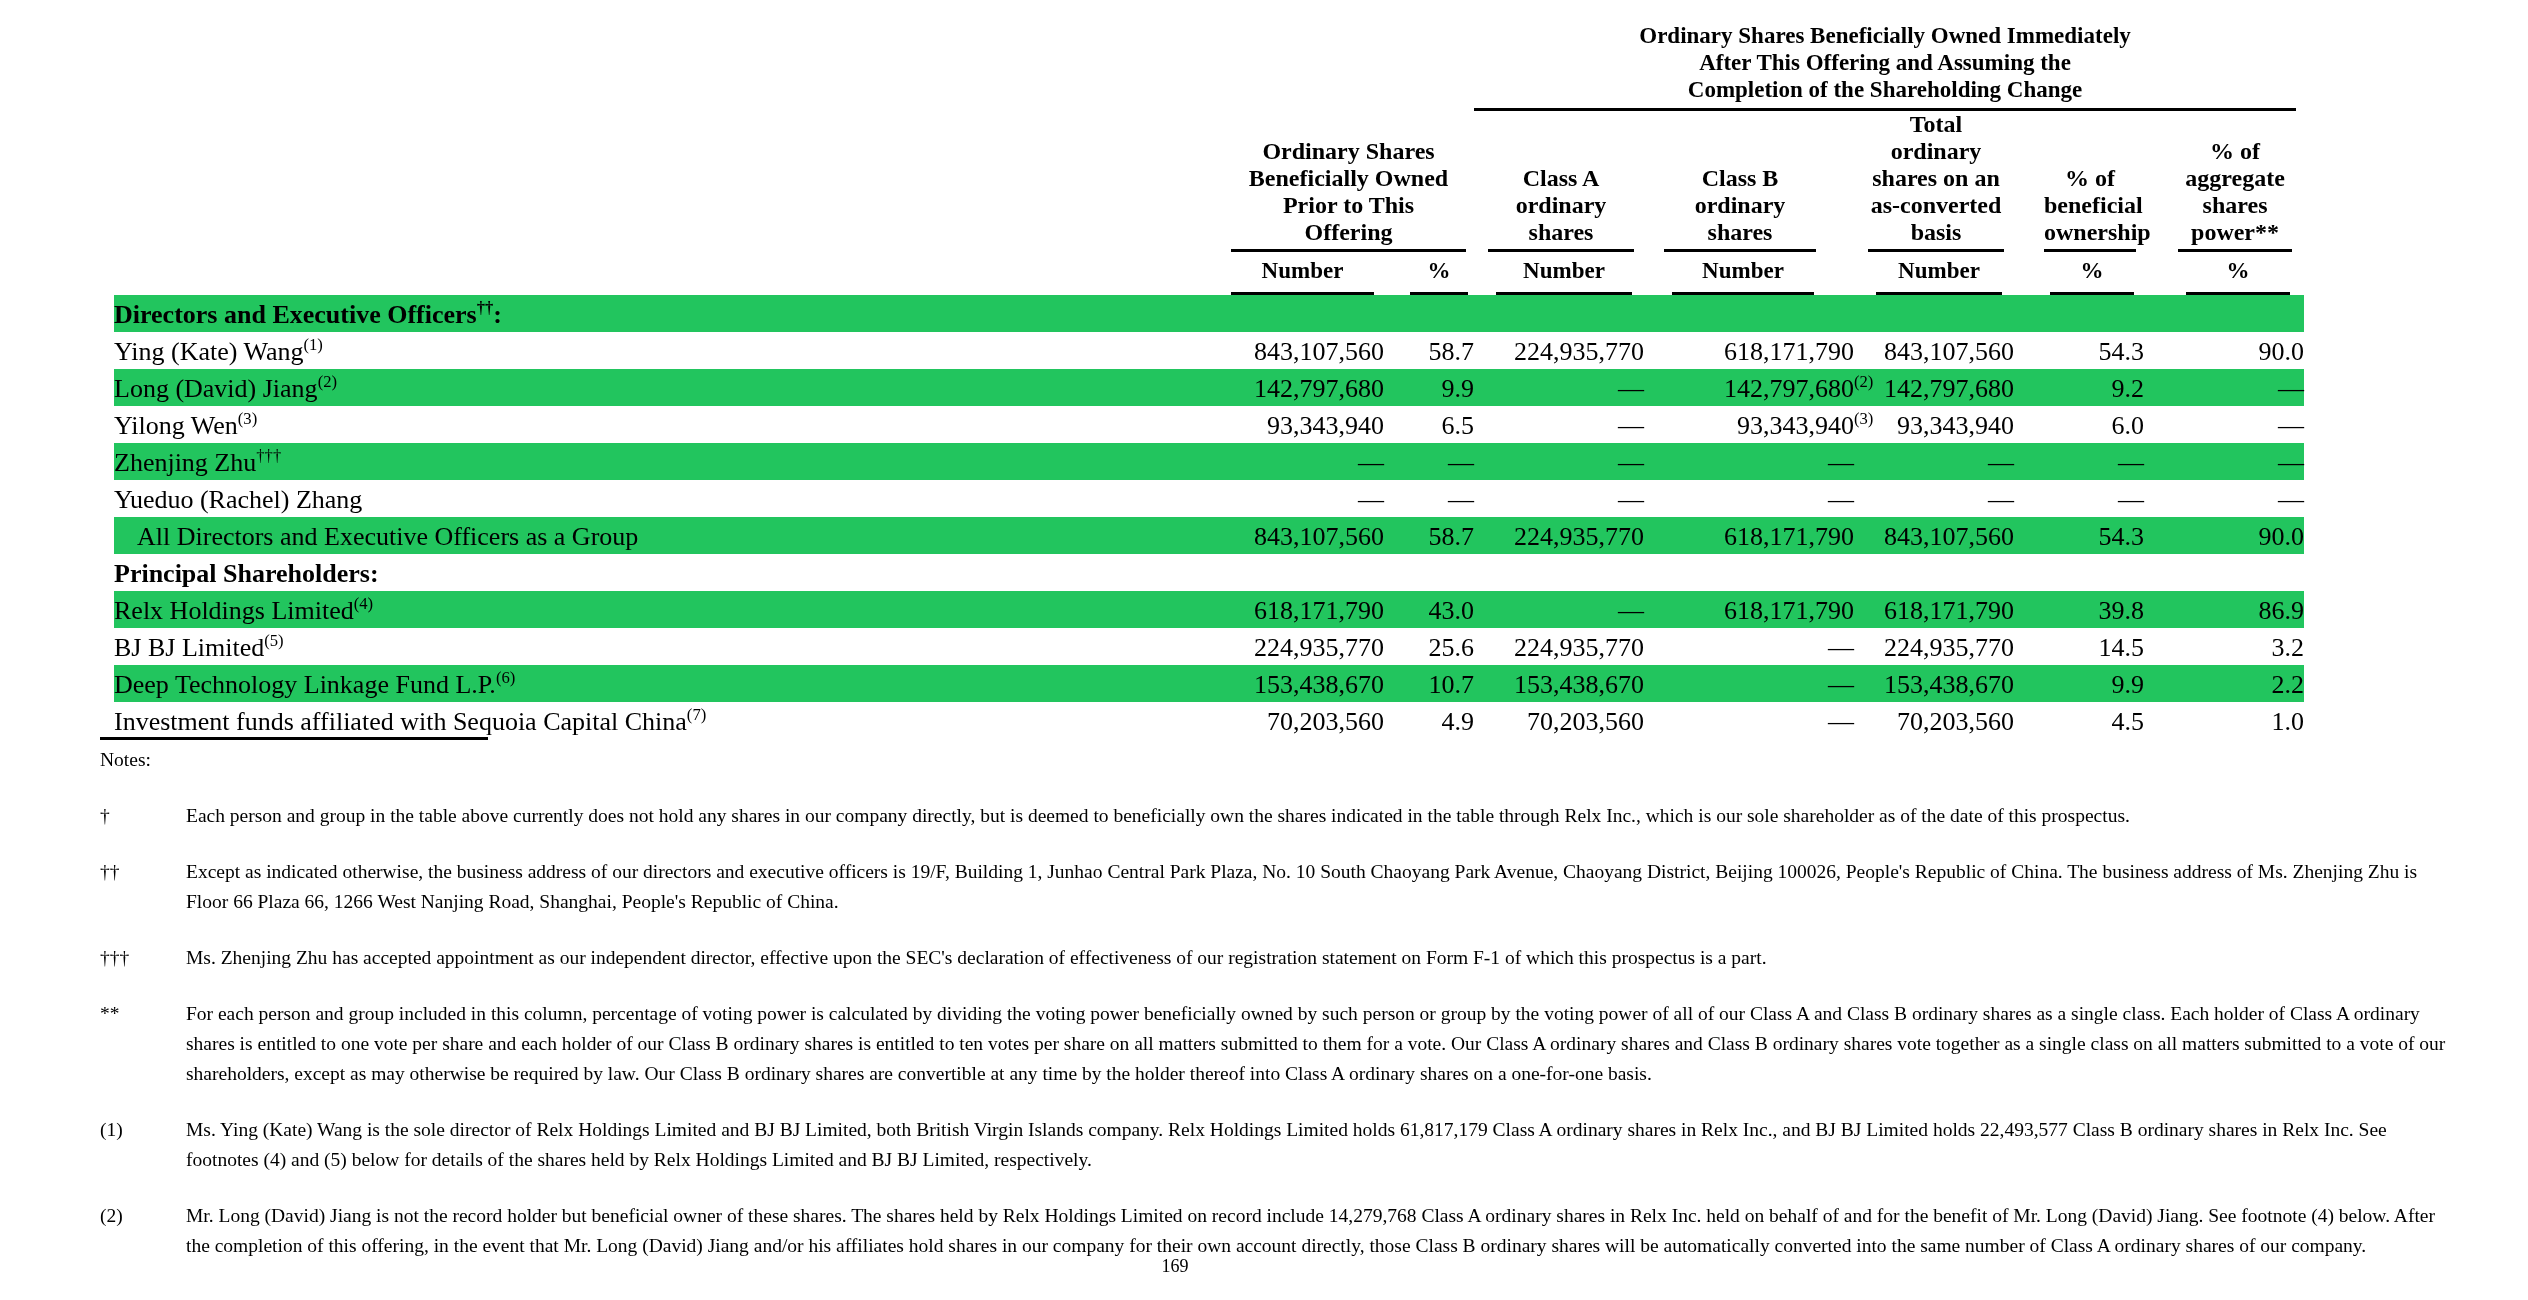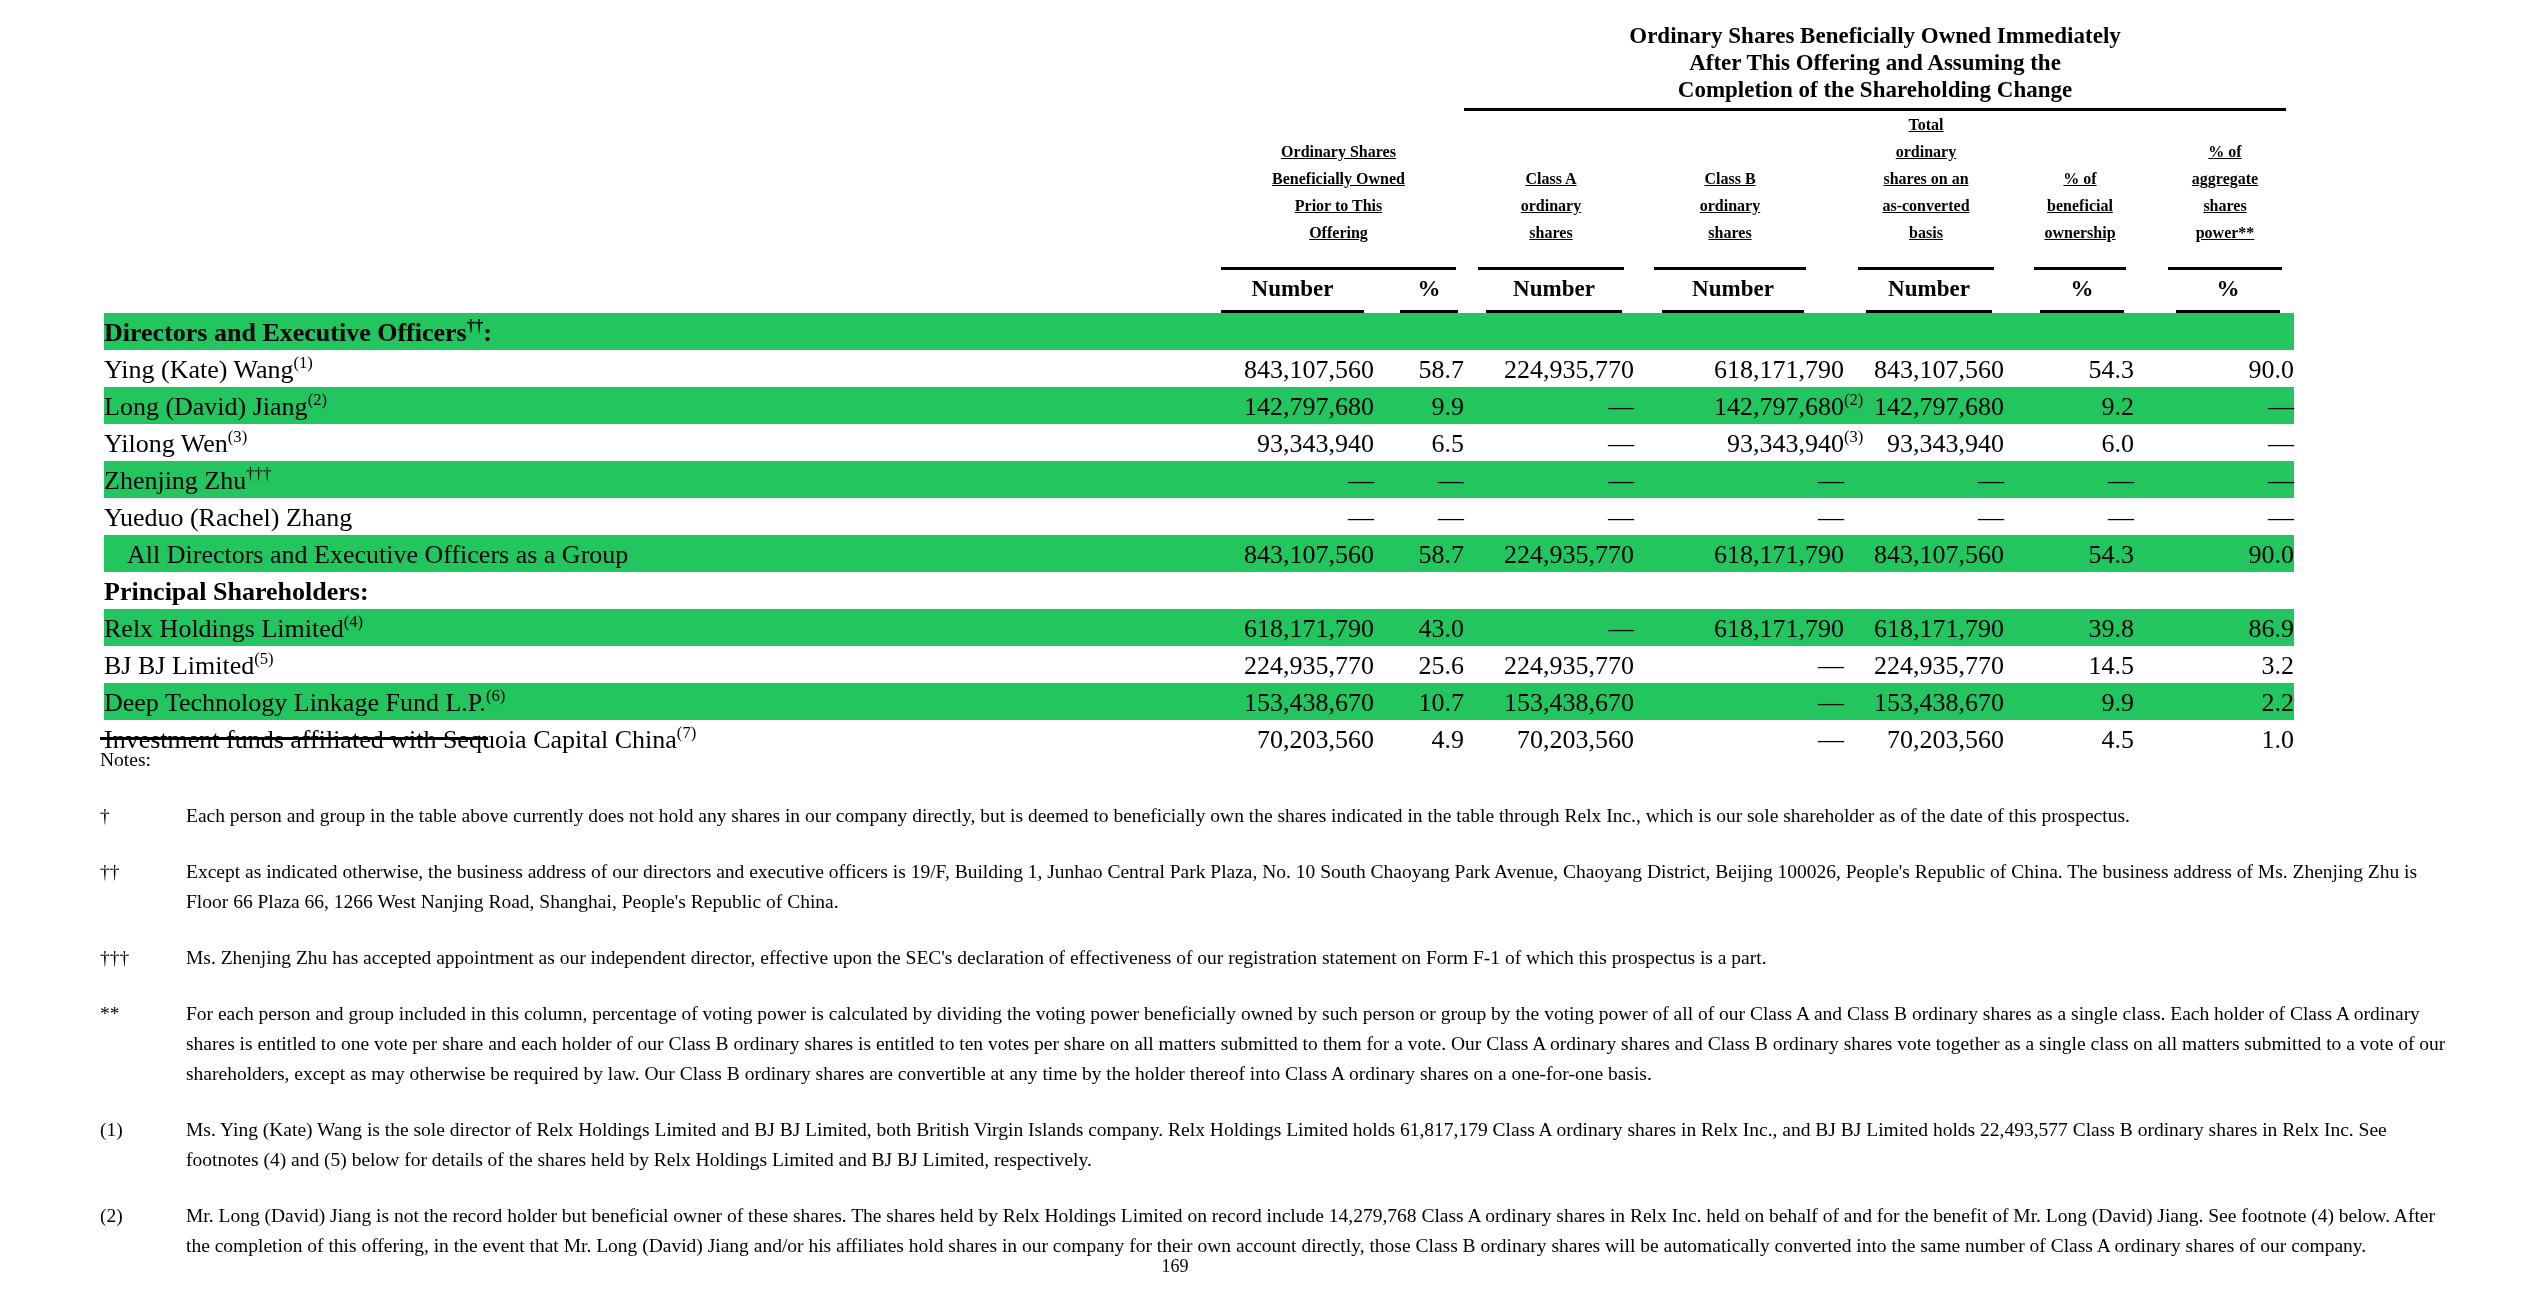--- a/index.html
+++ b/index.html
@@ -1,32 +1,32 @@
 <!DOCTYPE html>
 <html><head>
 <meta charset="utf-8">
 <style>
   html,body { margin:0; padding:0; background:#ffffff; }
   #page {
     position:relative; width:2528px; height:1300px; background:#ffffff;
     font-family:"Liberation Serif","DejaVu Serif",serif; color:#000; overflow:hidden;
   }
   
-  #tbl-wrap { position:absolute; left:104px; top:22px; }
+  #tbl-wrap { position:absolute; left:114px; top:22px; }
   table.own { border-collapse:collapse; table-layout:fixed; width:2190px; }
   table.own td { padding:0; vertical-align:bottom; font-size:26px; line-height:34px; }
   
   td.span-hd div.inner {
     font-weight:bold; font-size:23px; line-height:27px; text-align:center;
     padding-bottom:5px; border-bottom:3px solid #000; margin:0 8px 0 0;
   }
   
   div.ghd {
-    font-weight:bold; font-size:16px; line-height:27px; text-align:center;
-    padding-bottom:21px; border-bottom:3px solid #000;text-decoration:underline;
+    font-weight:bold; font-size:24px; line-height:27px; text-align:center;
+    padding-bottom:3px; border-bottom:3px solid #000;
   }
   div.ghd.g-prior { margin:0 8px 0 22px; }
   div.ghd.g-ca   { margin:0 10px 0 14px; }
   div.ghd.g-cb   { margin:0 38px 0 20px; }
   div.ghd.g-tot  { margin:0 10px 0 14px; }
   div.ghd.g-ben  { margin:0 8px 0 30px; }
   div.ghd.g-vot  { margin:0 12px 0 34px; }
   
   div.shd {
     font-weight:bold; font-size:23px; line-height:30px; text-align:center;

